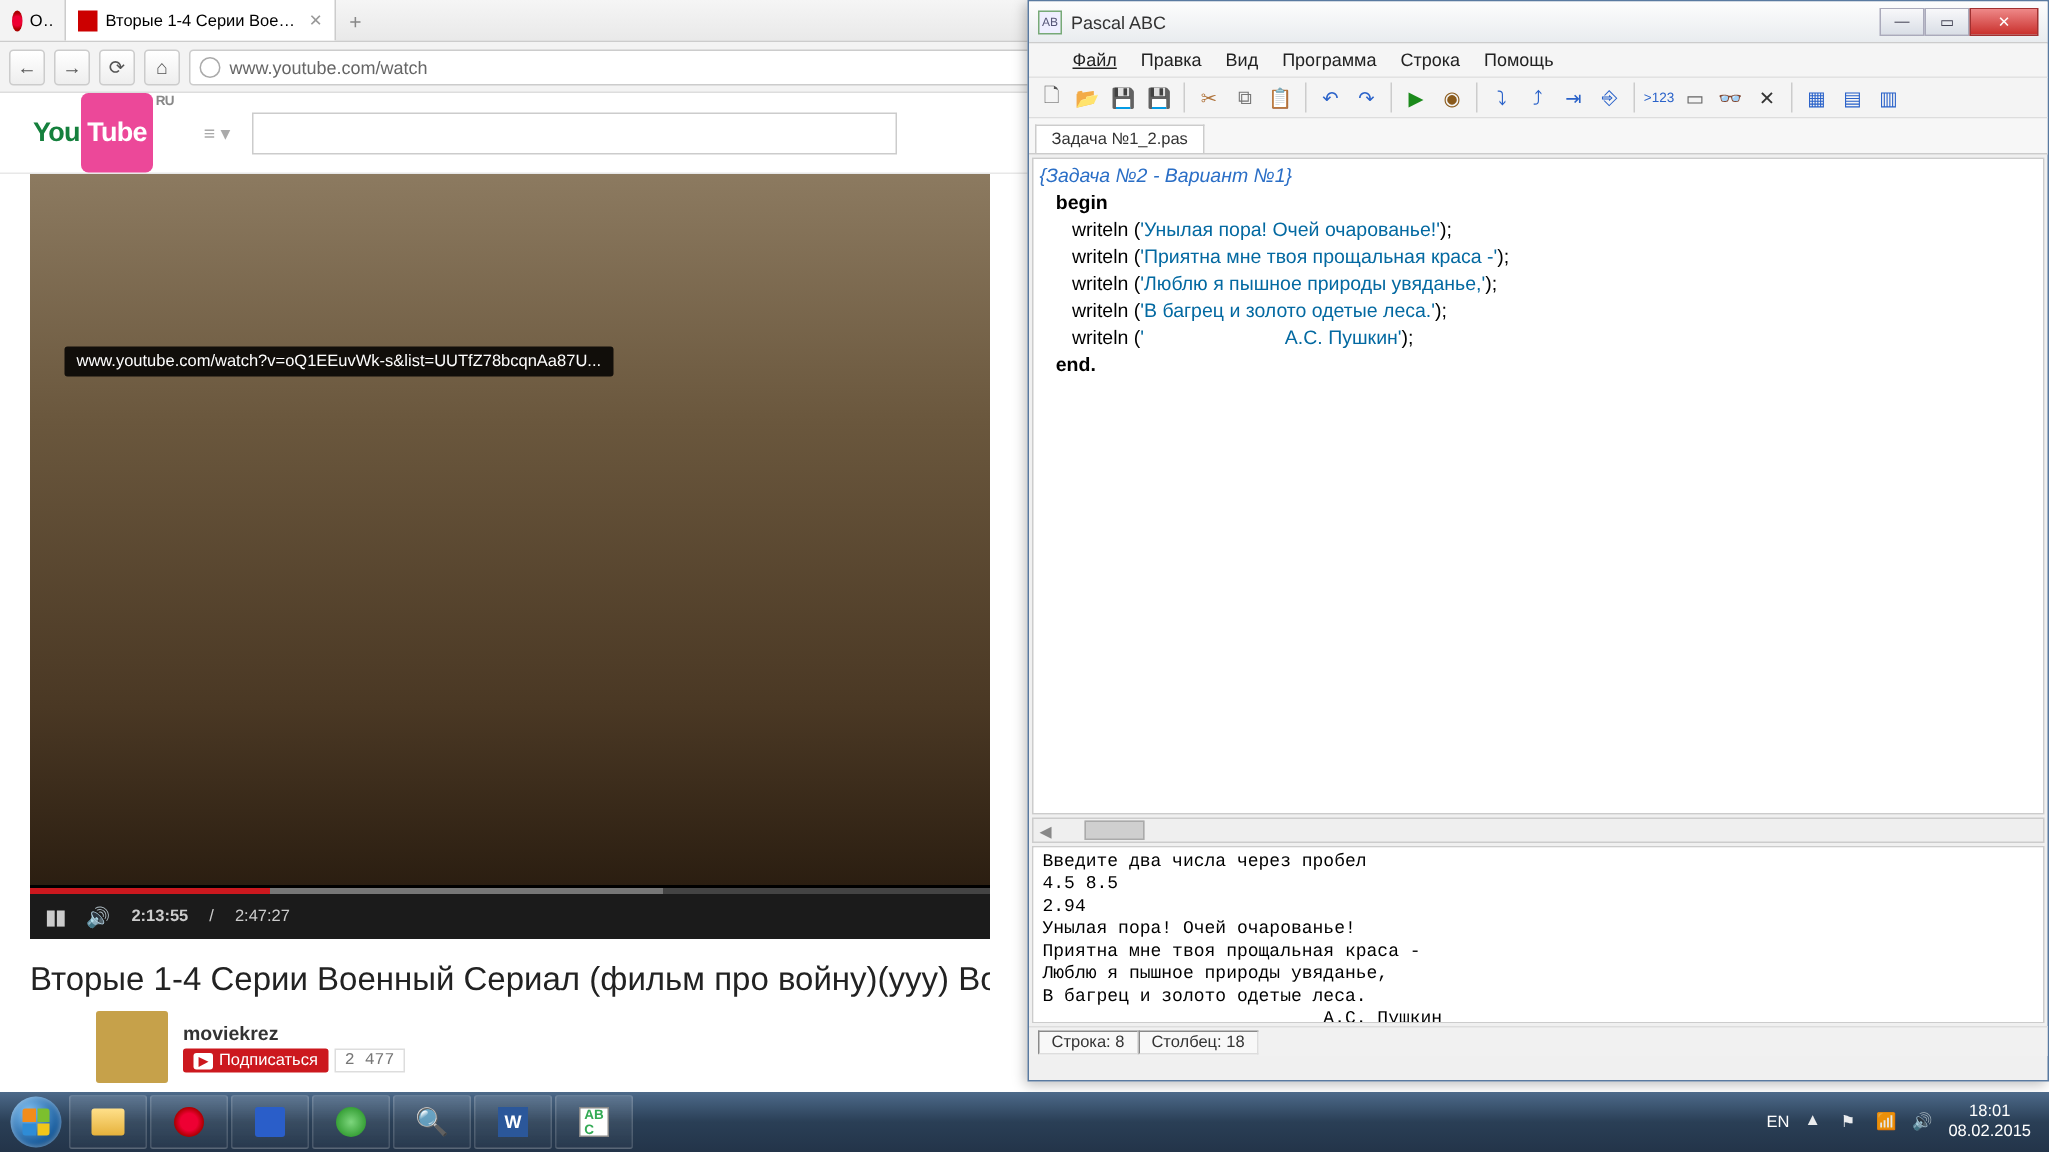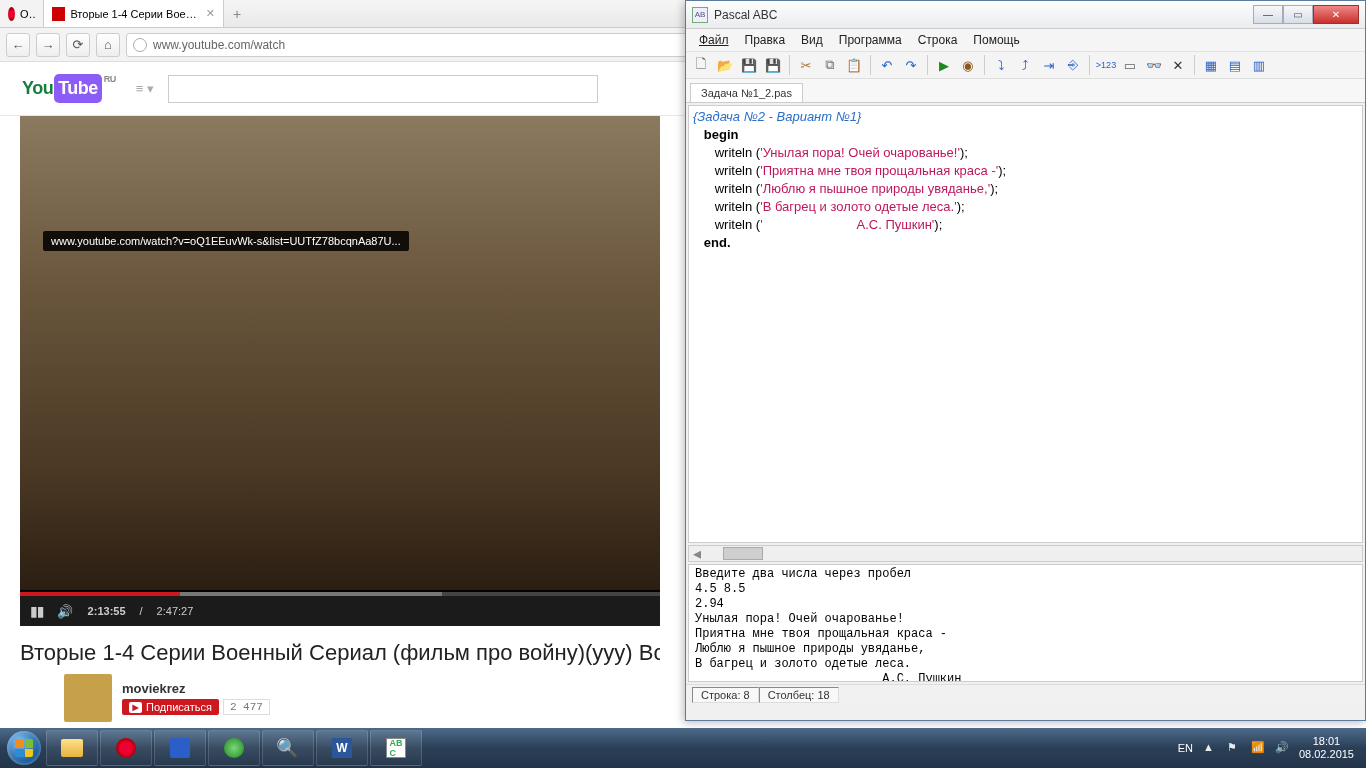--- a/index.html
+++ b/index.html
@@ -15,21 +15,21 @@
 .tab .label { white-space: nowrap; overflow: hidden; text-overflow: ellipsis; font-size: 11px; }
 .tab .x { margin-left: 6px; color: #999; font-size: 11px; }
 .newtab { width: 26px; display: flex; align-items: center; justify-content: center; color: #888; font-size: 14px; }
 .addrbar { height: 34px; background: #f3f3f3; display: flex; align-items: center; padding: 0 6px; gap: 6px; border-bottom: 1px solid #ddd; }
 .nav-btn { width: 24px; height: 24px; border: 1px solid #ccc; border-radius: 3px; background: linear-gradient(#fff,#eee); display: flex; align-items: center; justify-content: center; font-size: 13px; color: #555; cursor: pointer; }
 .addr { flex: 1; height: 24px; border: 1px solid #ccc; border-radius: 3px; background: #fff; display: flex; align-items: center; padding: 0 6px; font-size: 12px; color: #666; }
 .addr .globe { width: 14px; height: 14px; margin-right: 6px; border: 1px solid #aaa; border-radius: 50%; }
 .yt-header { height: 54px; background: #fff; display: flex; align-items: center; padding: 0 22px; gap: 14px; border-bottom: 1px solid #e8e8e8; }
 .yt-logo { display: flex; align-items: center; font-weight: bold; font-size: 18px; letter-spacing: -0.5px; }
 .yt-logo .you { color: #15803d; }
-.yt-logo .tube { background: #8b5cf6; color: #fff; padding: 4px 4px; border-radius: 5px; margin-left: 1px; }
+.yt-logo .tube { background: #ec4899; color: #fff; padding: 16px 4px; border-radius: 5px; margin-left: 1px; }
 .yt-logo .ru { font-size: 9px; color: #888; align-self: flex-start; margin-left: 2px; }
 .yt-menu { color: #aaa; font-size: 13px; margin-left: 6px; }
 .yt-search { width: 430px; height: 28px; border: 1px solid #ccc; background: #fff; }
 .video-area { margin: 0 20px; }
 .player { width: 640px; height: 510px; background: #000; position: relative; }
 .player .scene { position: absolute; inset: 0 0 36px 0; background: linear-gradient(to bottom,#8c7a60 0%,#6a573d 35%,#4a3824 75%,#2b1e11 100%); }
 .player .tooltip { position: absolute; left: 23px; top: 115px; background: rgba(0,0,0,0.85); color: #fff; font-size: 11px; padding: 4px 8px; border-radius: 2px; }
 .player .bar { position: absolute; left: 0; right: 0; bottom: 30px; height: 4px; background: #444; }
 .player .bar .buf { position: absolute; left: 0; top: 0; height: 4px; width: 66%; background: #777; }
 .player .bar .prog { position: absolute; left: 0; top: 0; height: 4px; width: 25%; background: #cc181e; }
@@ -45,32 +45,32 @@
 .sub-count { font-size: 11px; color: #777; border: 1px solid #ddd; padding: 1px 6px; margin-left: 4px; font-family: Liberation Mono, monospace; }
 
 
 .pascal { position: absolute; top: 0; left: 685px; width: 681px; height: 721px; background: #f0f0f0; border: 1px solid #5a7aa0; box-shadow: -2px 2px 8px rgba(0,0,0,0.25); }
 .titlebar { height: 28px; background: linear-gradient(#fdfdfd,#e9ecef); display: flex; align-items: center; padding: 0 6px; border-bottom: 1px solid #ccc; }
 .titlebar .app-icon { width: 16px; height: 16px; border: 1px solid #7a7; background: #eef; margin-right: 6px; font-size: 8px; display: flex; align-items: center; justify-content: center; color: #557; }
 .titlebar .title { font-size: 12px; color: #333; flex: 1; }
 .winbtns { display: flex; gap: 0; }
 .winbtn { width: 30px; height: 19px; border: 1px solid #aab; background: linear-gradient(#f8f8fa,#d9dee6); display: flex; align-items: center; justify-content: center; font-size: 10px; color: #445; }
 .winbtn.close { background: linear-gradient(#e88,#c9302c); color: #fff; border-color: #a03030; width: 46px; }
-.menubar { height: 22px; background: #f5f5f5; display: flex; align-items: center; padding: 0 6px; gap: 2px; font-size: 12px; }
+.menubar { height: 22px; background: #f5f5f5; display: flex; align-items: center; padding: 0 22px; gap: 2px; font-size: 12px; }
 .menubar span { padding: 2px 7px; color: #222; }
 .menubar span u { text-decoration: underline; }
 .toolbar { height: 28px; background: #f4f4f4; border-top: 1px solid #e2e2e2; border-bottom: 1px solid #ddd; display: flex; align-items: center; padding: 0 4px; gap: 2px; }
 .tbtn { width: 22px; height: 22px; display: flex; align-items: center; justify-content: center; font-size: 13px; border: 1px solid transparent; }
 .tsep { width: 1px; height: 20px; background: #ccc; margin: 0 3px; }
 .filetabs { height: 24px; background: #f7f7f7; display: flex; align-items: flex-end; padding: 0 4px; border-bottom: 1px solid #ccc; }
 .filetab { font-size: 11px; padding: 3px 10px; background: #fff; border: 1px solid #ccc; border-bottom: none; color: #333; }
 .editor { background: #fff; border: 1px solid #ccc; margin: 2px; height: 438px; padding: 2px 4px; font-family: "Courier New", monospace; font-size: 13px; line-height: 17px; white-space: pre; overflow: auto; color: #000; }
 .editor .cm { color: #2a6ec6; font-style: italic; }
 .editor .kw { color: #000; font-weight: bold; }
-.editor .str { color: #be185d; }
+.editor .str { color: #0369a1; }
 .hscroll { height: 17px; background: #efefef; border: 1px solid #ccc; margin: 0 2px; display: flex; align-items: center; }
 .hscroll .thumb { width: 40px; height: 13px; background: #cfcfcf; border: 1px solid #aaa; margin-left: 18px; }
 .output { background: #fff; border: 1px solid #ccc; margin: 2px; height: 118px; padding: 2px 6px; font-family: "Courier New", monospace; font-size: 12px; line-height: 15px; white-space: pre; color: #000; overflow-y: scroll; }
 .statusbar { height: 20px; background: #f1f1f1; border-top: 1px solid #ddd; display: flex; align-items: center; font-size: 11px; color: #333; padding: 0 6px; }
 .statusbar .cell { border: 1px inset #ddd; padding: 1px 8px; background: #f8f8f8; }
 
 
 .taskbar { position: absolute; left: 0; right: 0; bottom: 0; height: 40px; background: linear-gradient(#4d6a8a,#2a3f56 50%,#233449); display: flex; align-items: center; padding: 0 4px; }
 .start { width: 40px; height: 40px; display: flex; align-items: center; justify-content: center; }
 .start .orb { width: 34px; height: 34px; border-radius: 50%; background: radial-gradient(circle at 35% 30%, #7fbff2, #1b5e9e 65%, #0a3760); box-shadow: inset 0 0 4px rgba(255,255,255,0.5); display: grid; grid-template: 1fr 1fr / 1fr 1fr; gap: 1px; padding: 8px; }

